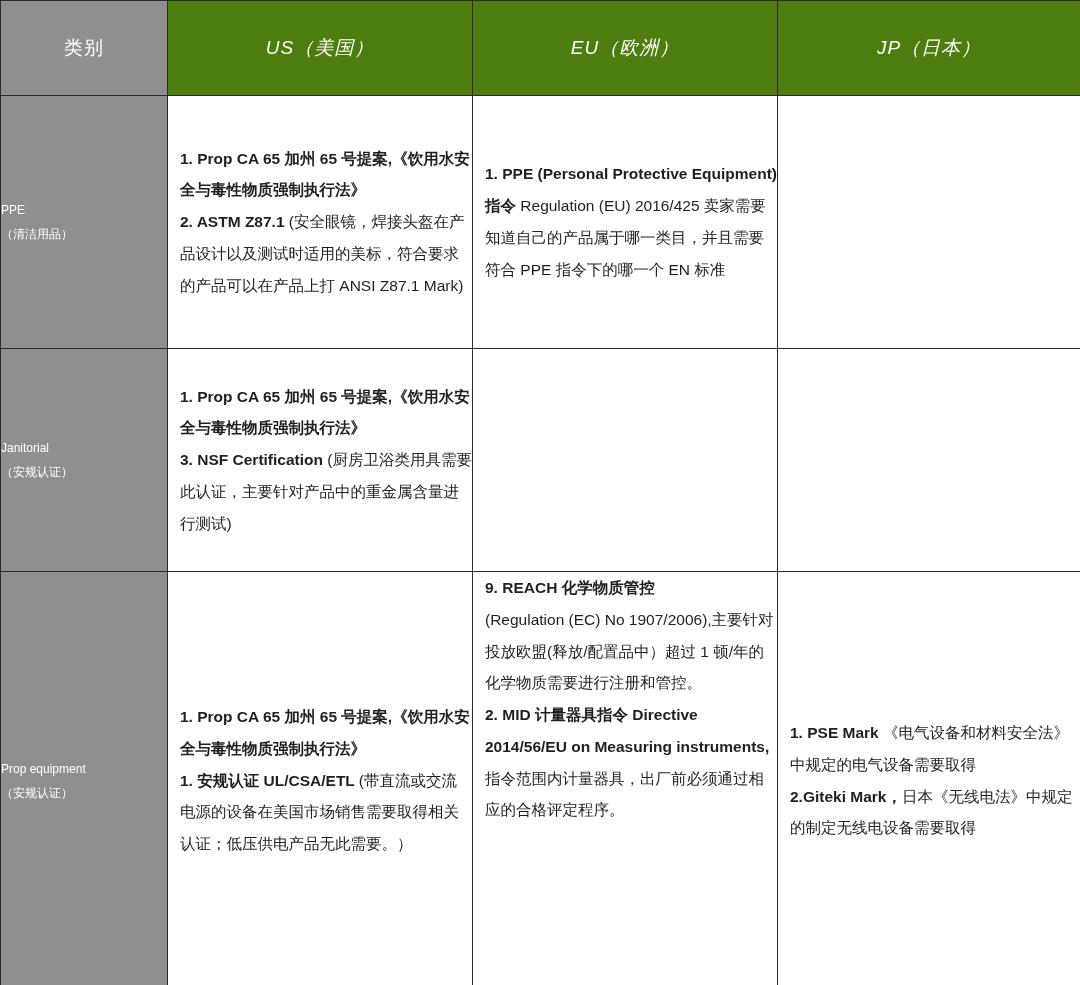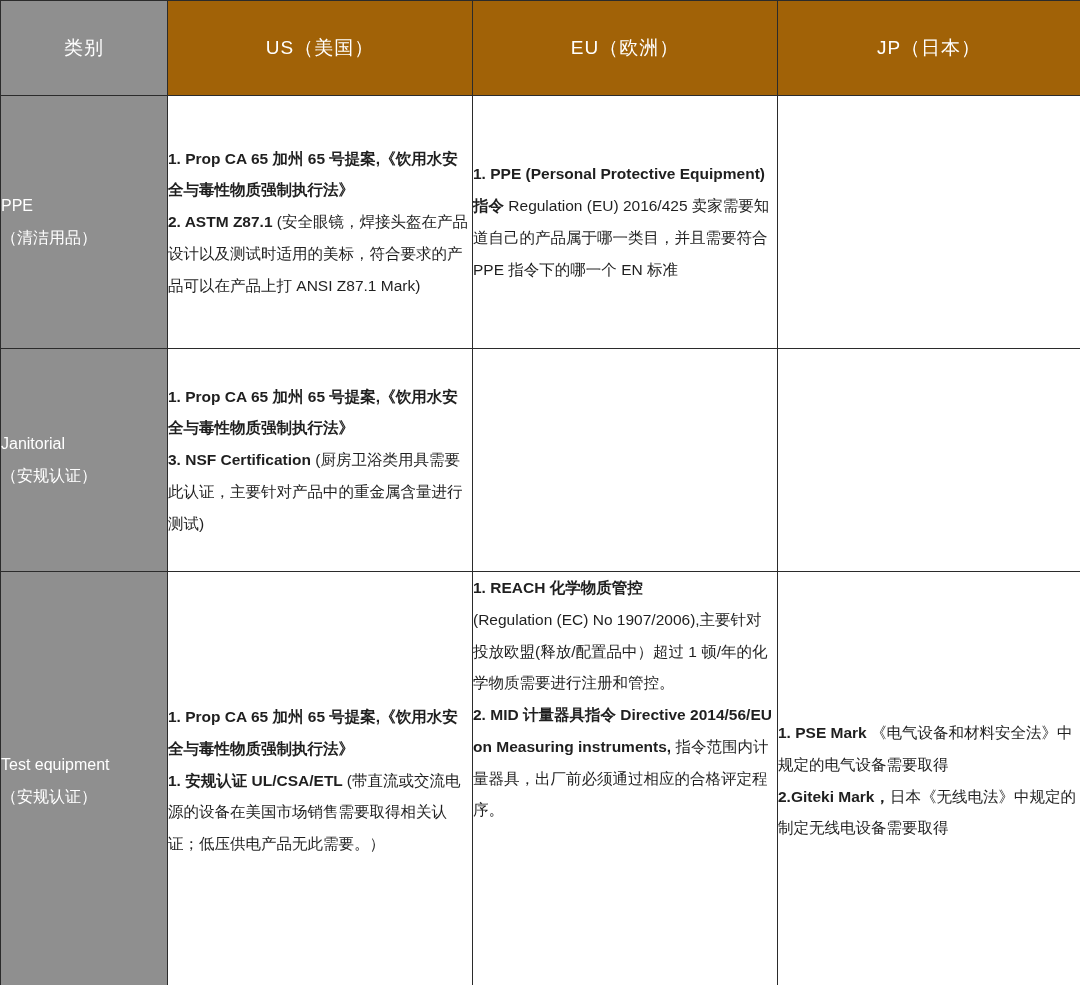--- a/index.html
+++ b/index.html
@@ -45,32 +45,33 @@
     font-weight: normal;
     font-size: 19px;
     letter-spacing: 1px;
     color: #ffffff;
     border-color: #000000;
   }
   th.head-cat {
     background: #8f8f8f;
   }
   th.head-reg {
-    background: #a16207;
+    background: #4d7c0f;
+    font-style: italic;
   }
   th .head-label {
     display: block;
     line-height: 1.3;
   }
 
   
   td.cat-cell {
     background: #8f8f8f;
     color: #ffffff;
-    font-size: 16px;
+    font-size: 12px;
     line-height: 2.0;
     padding: 0 14px;
     vertical-align: middle;
     border-color: #2b2b2b;
   }
   td.cat-cell .cat-name {
     display: block;
   }
   td.cat-cell .cat-sub {
     display: block;
@@ -81,20 +82,21 @@
     background: #ffffff;
     font-size: 15.5px;
     line-height: 2.05;
     padding: 10px 14px 10px 12px;
     vertical-align: middle;
     color: #1f1f1f;
   }
   td.content-cell .para {
     display: block;
     text-align: left;
+    padding-left: 12px;
   }
   td.content-cell.middle-v { vertical-align: middle; }
   td.content-cell.top-v { vertical-align: top; }
 
   .b { font-weight: bold; }
   .n { font-weight: normal; }
 
   
   tr.row-ppe td { height: 252px; }
   tr.row-jan td { height: 222px; }
@@ -160,29 +162,29 @@
         <td class="content-cell empty-cell">
           <span class="para"></span>
         </td>
         <td class="content-cell empty-cell">
           <span class="para"></span>
         </td>
       </tr>
 
       <tr class="row-test">
         <td class="cat-cell">
-          <span class="cat-name">Test equipment</span>
+          <span class="cat-name">Prop equipment</span>
           <span class="cat-sub">（安规认证）</span>
         </td>
         <td class="content-cell middle-v">
           <span class="para"><span class="b">1. Prop CA 65  加州 65 号提案,《饮用水安全与毒性物质强制执行法》</span></span>
           <span class="para"><span class="b">1.  安规认证  UL/CSA/ETL </span><span class="n">(带直流或交流电源的设备在美国市场销售需要取得相关认证；低压供电产品无此需要。）</span></span>
         </td>
         <td class="content-cell top-v">
-          <span class="para"><span class="b">1. REACH  化学物质管控</span></span>
+          <span class="para"><span class="b">9. REACH  化学物质管控</span></span>
           <span class="para"><span class="n">(Regulation (EC) No 1907/2006),主要针对投放欧盟(释放/配置品中）超过 1 顿/年的化学物质需要进行注册和管控。</span></span>
           <span class="para"><span class="b">2. MID 计量器具指令 Directive 2014/56/EU on Measuring instruments,</span><span class="n"> 指令范围内计量器具，出厂前必须通过相应的合格评定程序。</span></span>
         </td>
         <td class="content-cell middle-v">
           <span class="para"><span class="b">1. PSE Mark </span><span class="n">《电气设备和材料安全法》中规定的电气设备需要取得</span></span>
           <span class="para"><span class="b">2.Giteki Mark，</span><span class="n">日本《无线电法》中规定的制定无线电设备需要取得</span></span>
         </td>
       </tr>
 
     </tbody>

